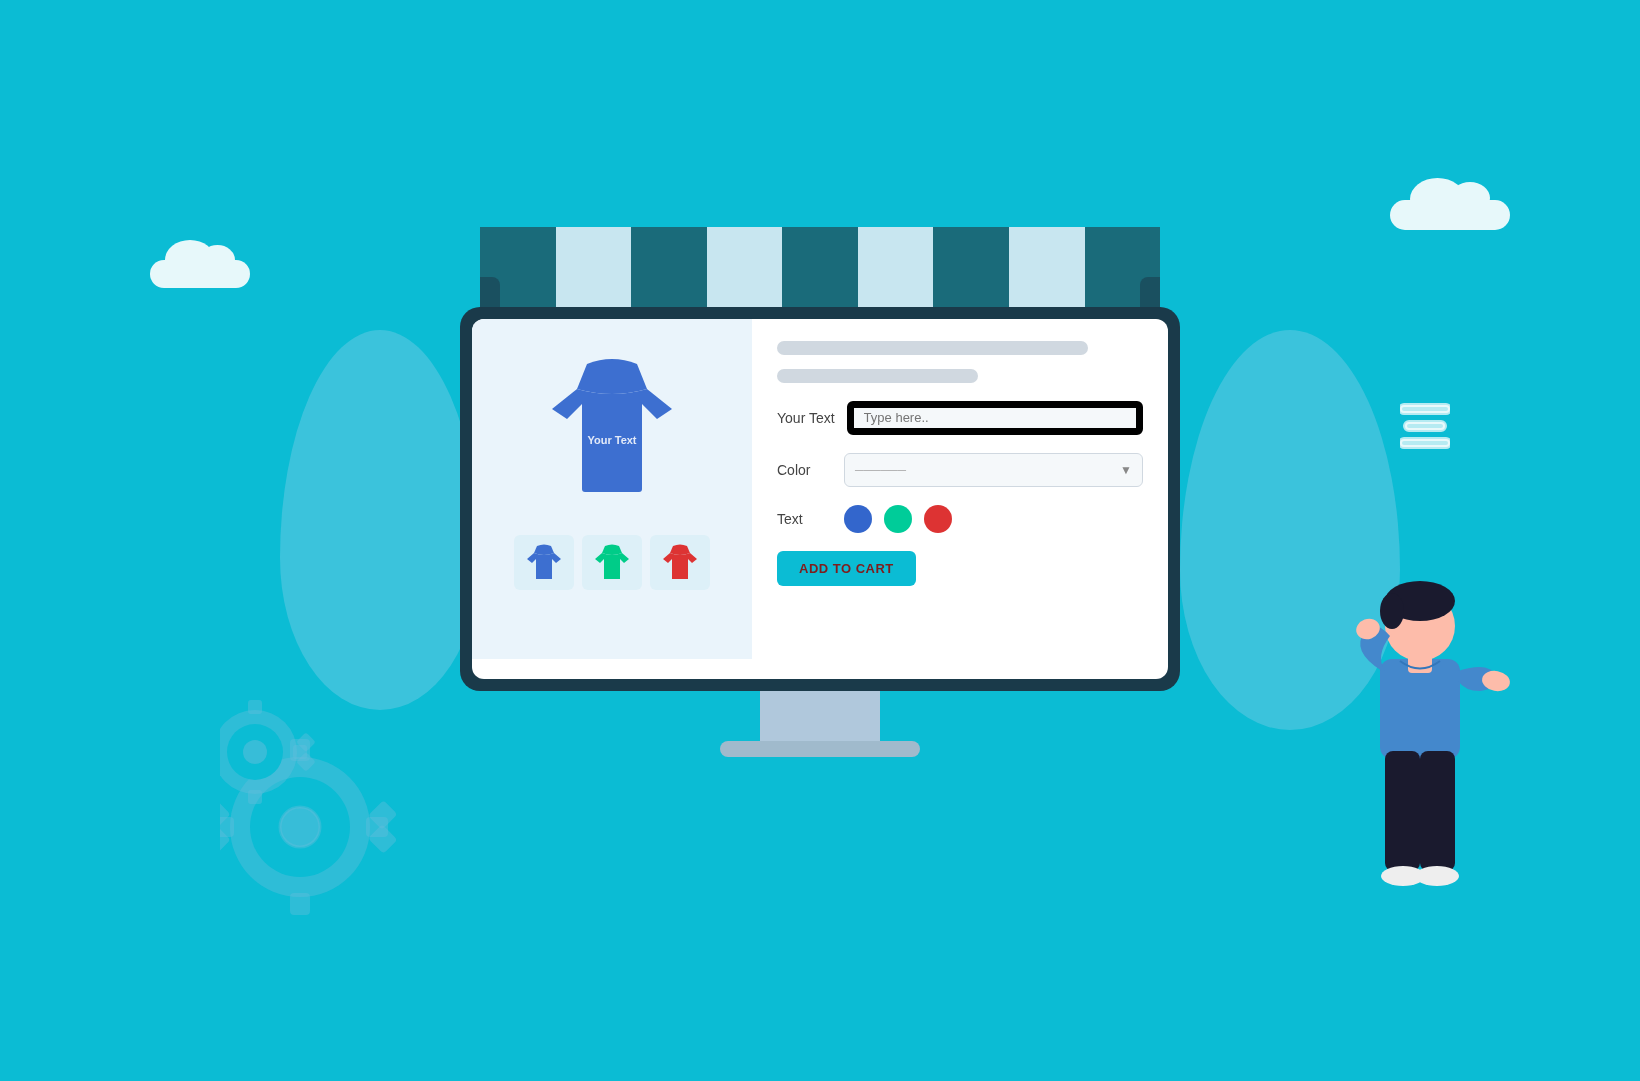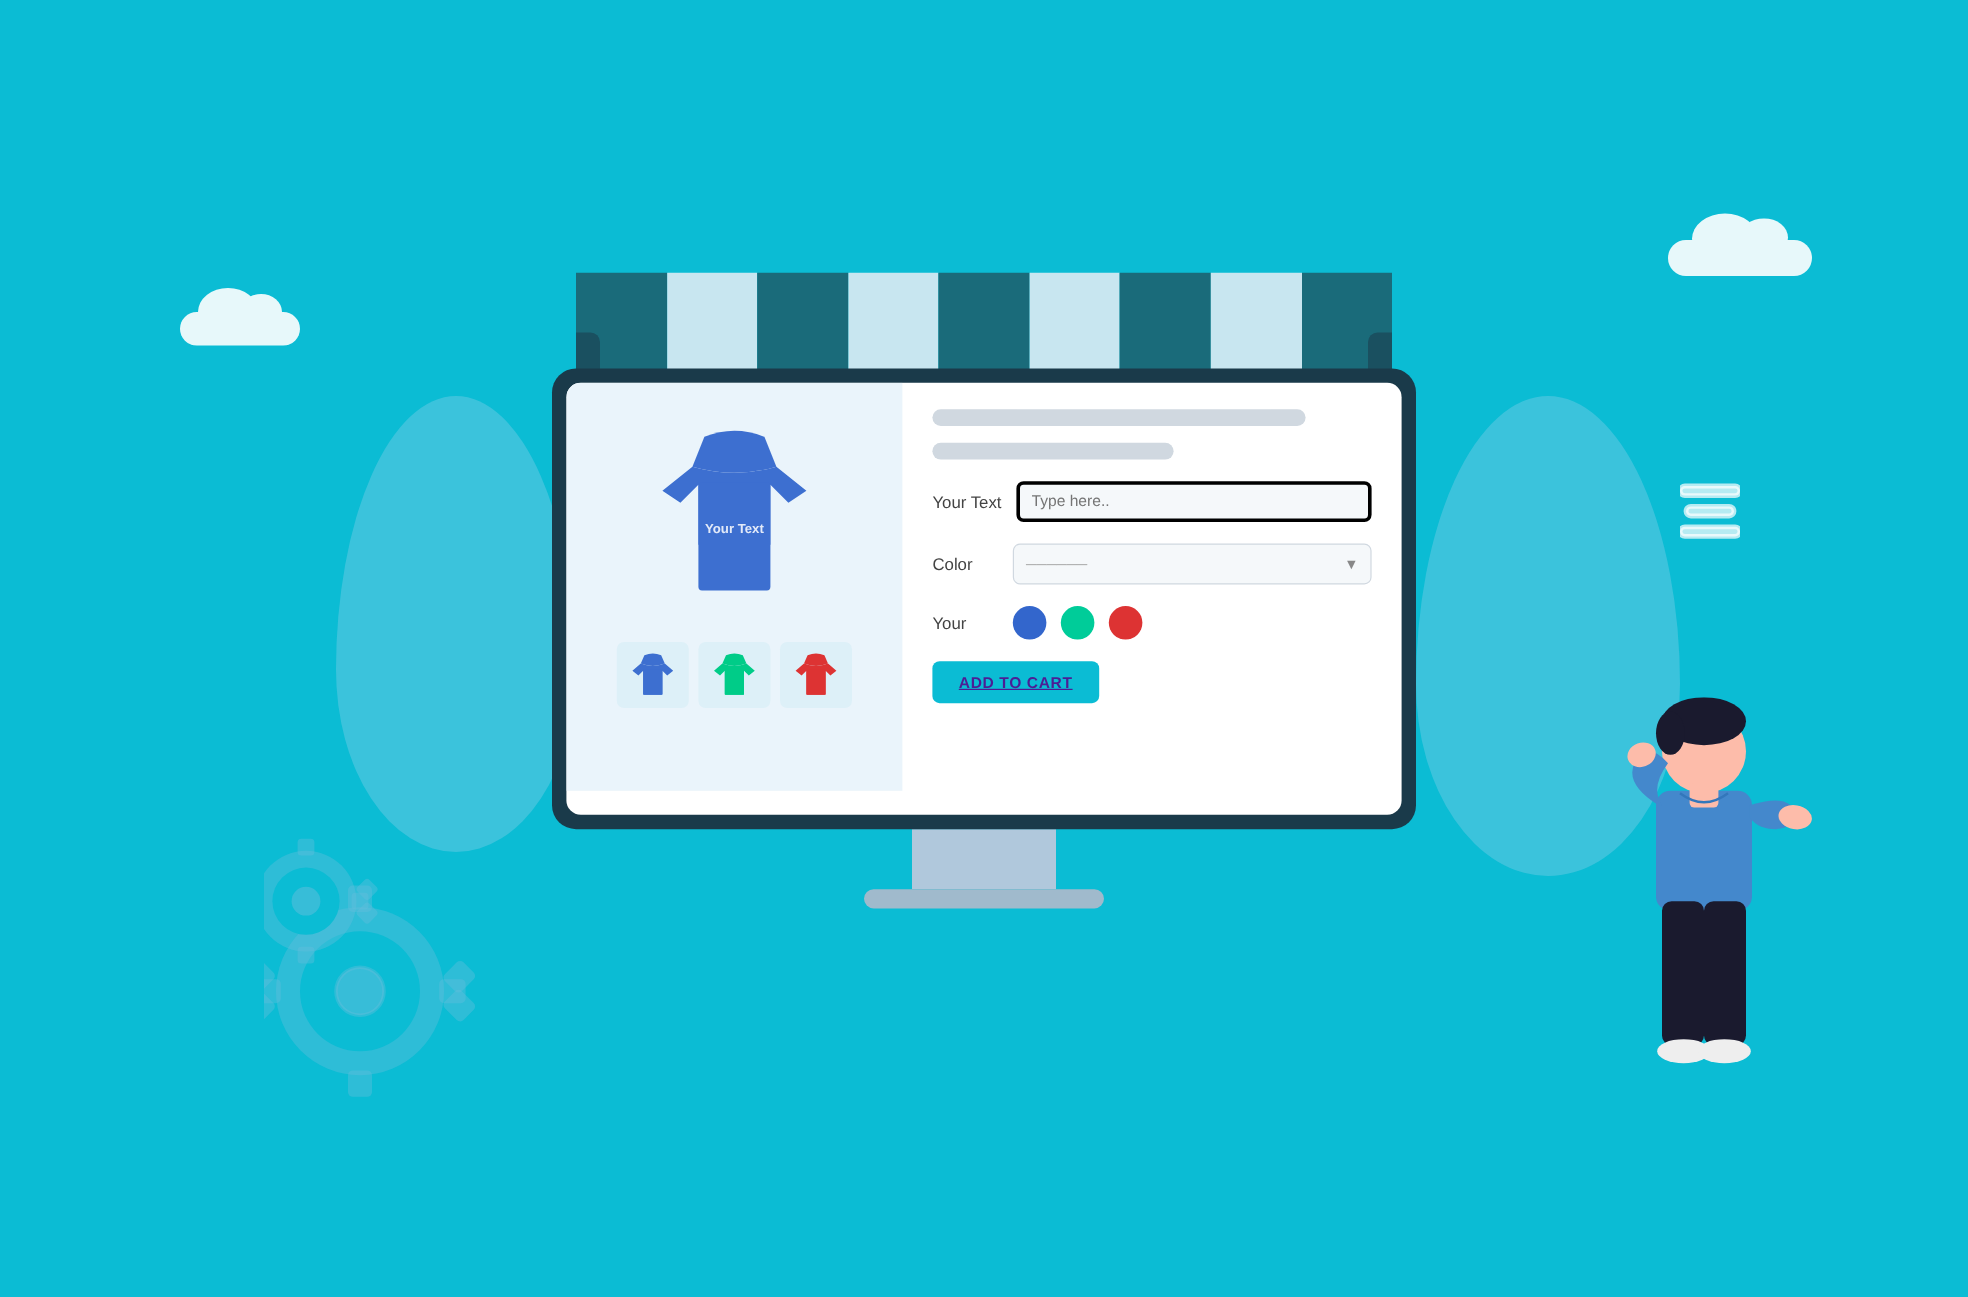--- a/index.html
+++ b/index.html
@@ -270,21 +270,21 @@
     .form-label {
       font-size: 14px;
       color: #444;
       min-width: 55px;
       font-weight: 500;
     }
 
     .form-input {
       flex: 1;
       height: 34px;
-      border: 3px solid #000000;
+      border: 7px solid #000000;
       border-radius: 6px;
       padding: 0 10px;
       font-size: 13px;
       color: #888;
       background: #F5F8FA;
       outline: none;
     }
 
     .size-select {
       flex: 1;
@@ -323,31 +323,30 @@
       border-radius: 50%;
       cursor: pointer;
     }
 
     
     .add-to-cart-btn {
       display: inline-flex;
       align-items: center;
       justify-content: center;
       background: #0BBCD4;
-      color: #4c1d95;
+      color: #7f1d1d;
       border: none;
       border-radius: 6px;
       padding: 10px 22px;
       font-size: 13px;
       font-weight: bold;
       letter-spacing: 0.5px;
       cursor: pointer;
       margin-top: 4px;
       align-self: flex-start;
-      text-decoration: underline;
     }
 
     
     .person {
       position: absolute;
       right: 120px;
       bottom: 100px;
       width: 200px;
       height: 400px;
     }
@@ -489,21 +488,21 @@
 
           <div class="form-row">
             <span class="form-label">Color</span>
             <div class="size-select">
               <span class="size-select-text">──────</span>
               <span class="chevron">▼</span>
             </div>
           </div>
 
           <div class="form-row">
-            <span class="form-label">Your</span>
+            <span class="form-label">Text</span>
             <div class="color-dots">
               <div class="color-dot" style="background:#3366CC;"></div>
               <div class="color-dot" style="background:#00CC99;"></div>
               <div class="color-dot" style="background:#DD3333;"></div>
             </div>
           </div>
 
           <button class="add-to-cart-btn">ADD TO CART</button>
         </div>
 

